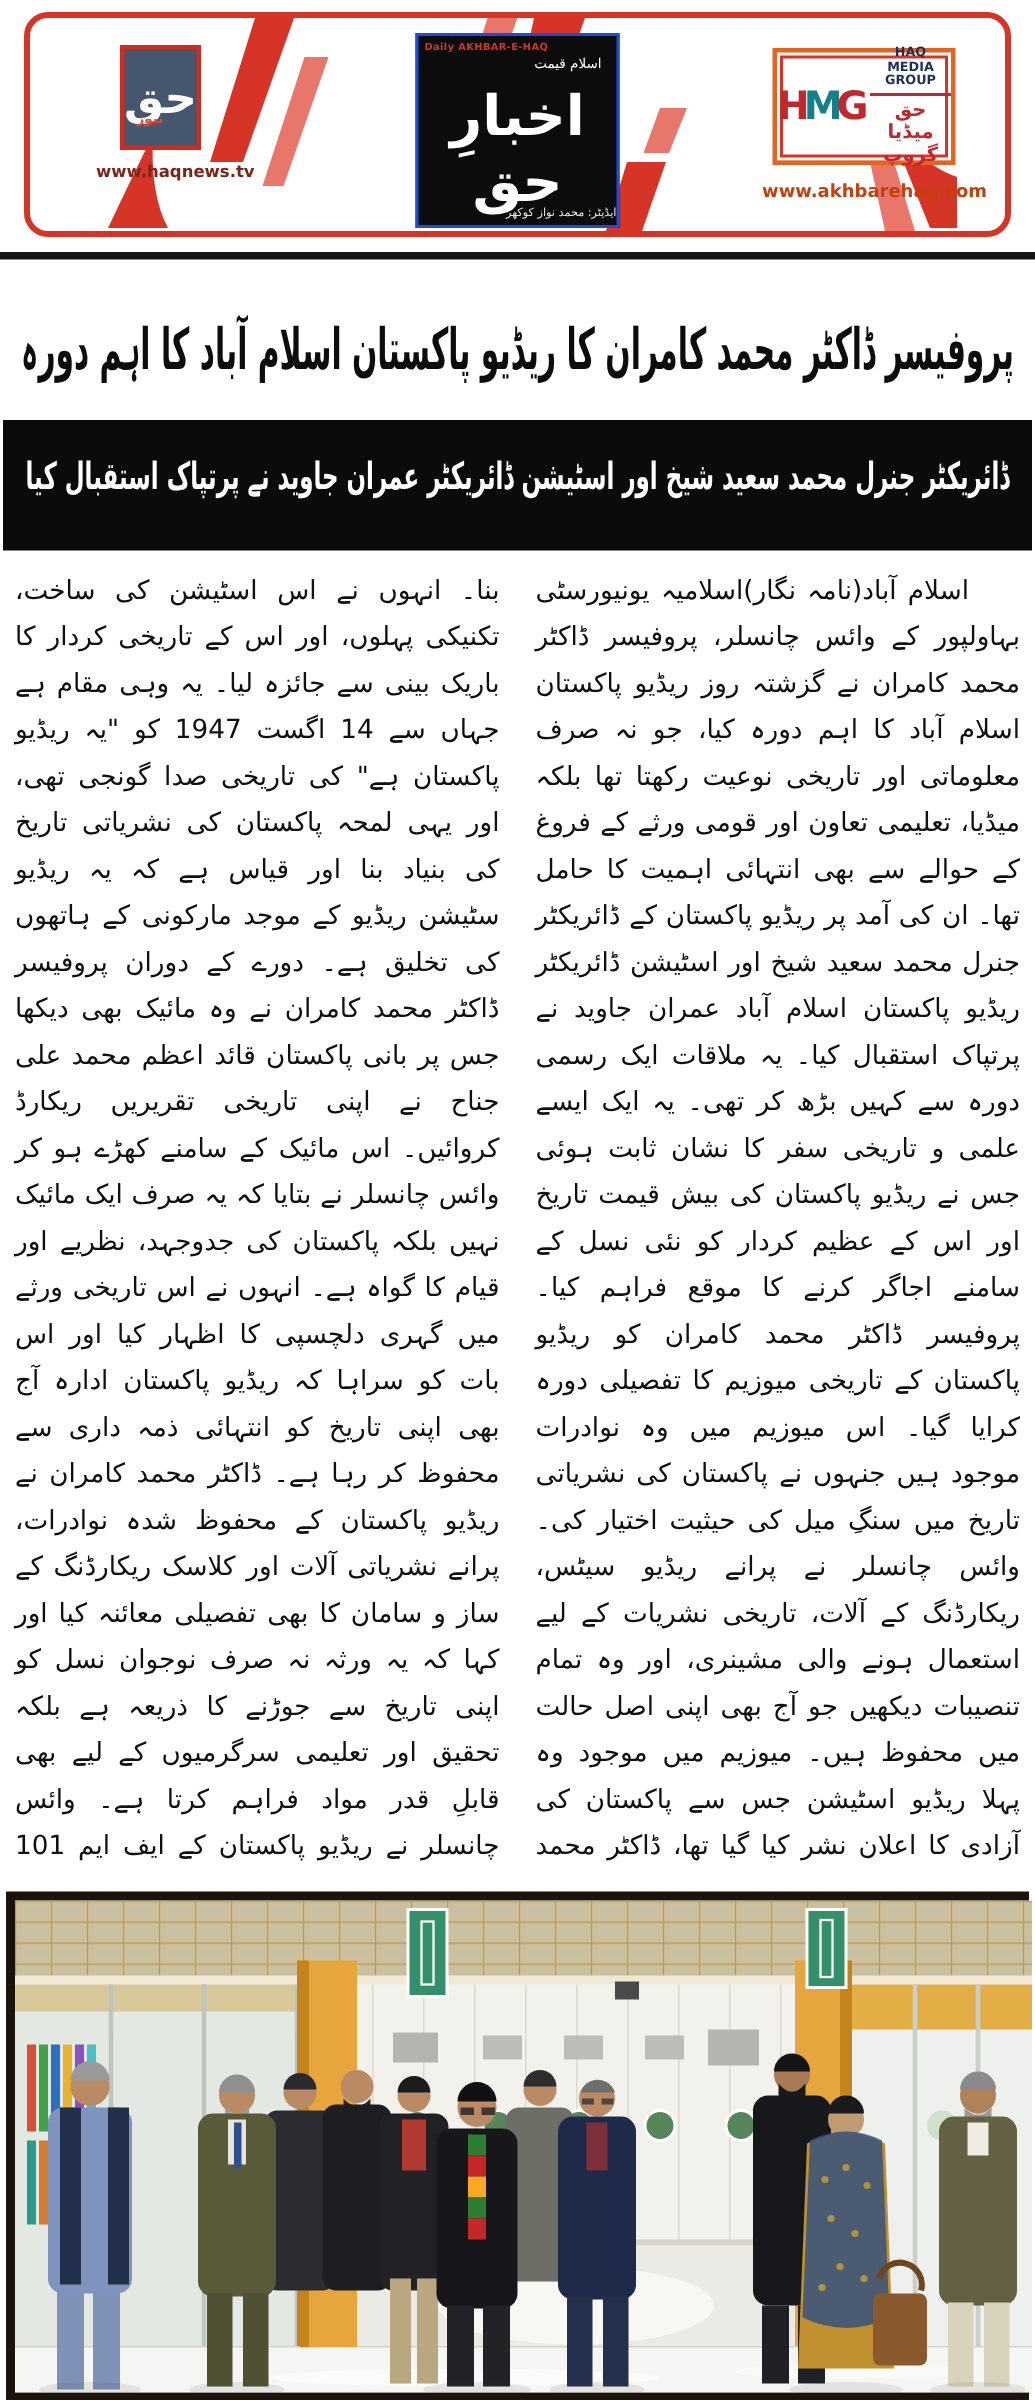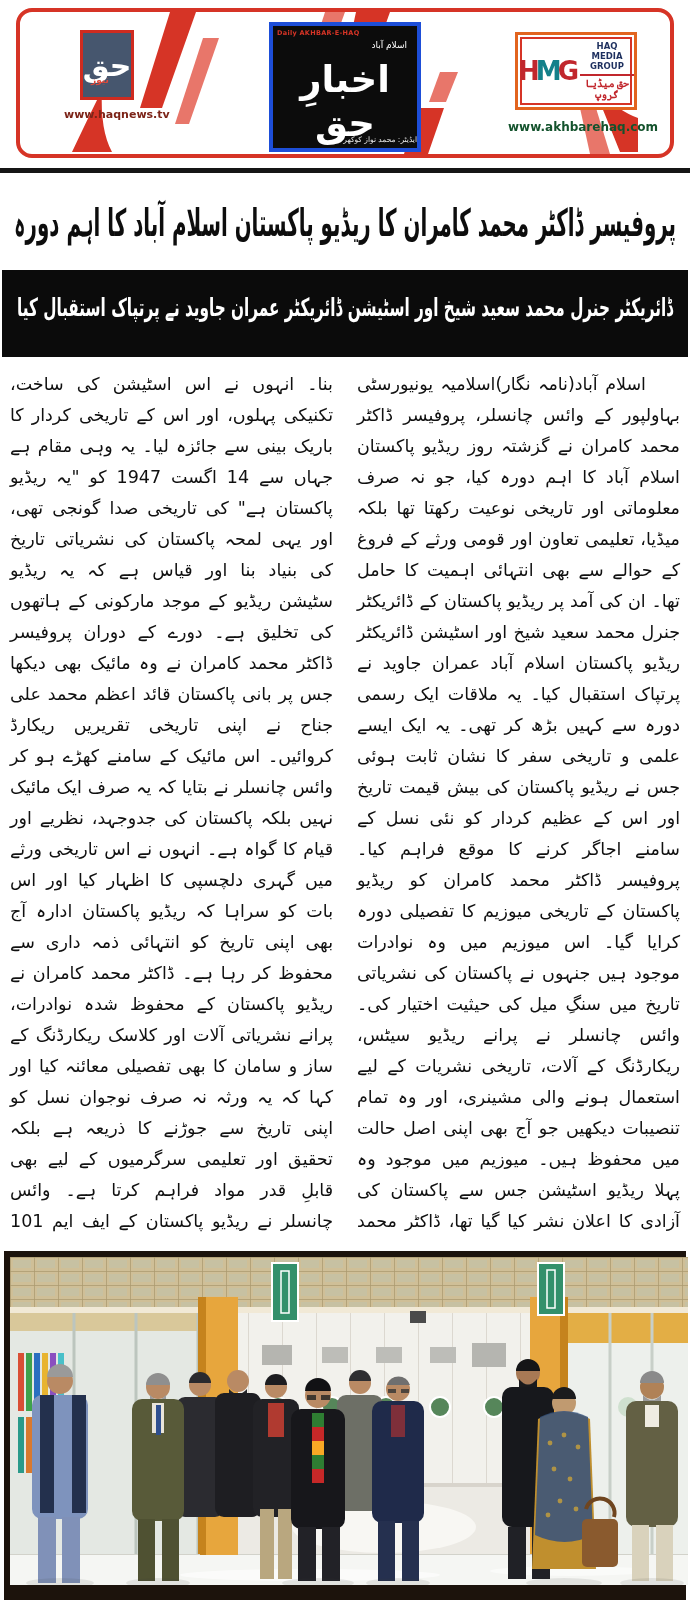--- a/index.html
+++ b/index.html
@@ -16,45 +16,45 @@
   .logo-left{position:absolute;left:44px;top:18px;width:86px;text-align:center;}
   .haq-box{
     width:54px;height:70px;margin:0 auto;box-sizing:border-box;background:#46566e;
     border:3px solid #cf2b20;display:flex;align-items:center;justify-content:center;
     position:relative;color:#fff;font-size:30px;font-weight:bold;
   }
   .haq-box .news{position:absolute;bottom:12px;left:8px;color:#e0483a;font-size:9px;font-weight:bold;}
   .logo-left .url{font-size:11px;font-weight:bold;color:#7c2418;margin-top:8px;}
   .masthead{
     position:absolute;left:50%;top:10px;transform:translateX(-50%);
-    width:152px;height:130px;background:#0c0c0c;box-sizing:border-box;
-    border:4px solid #1d4ed8;color:#fff;overflow:hidden;padding-left:10px;
+    width:136px;height:130px;background:#0c0c0c;box-sizing:border-box;
+    border:2px solid #1d4ed8;color:#fff;overflow:hidden;padding-left:10px;
   }
   .mh-daily{position:absolute;top:3px;left:4px;color:#d63426;font-size:6.5px;font-weight:bold;letter-spacing:.3px;}
   .mh-city{position:absolute;top:14px;right:10px;font-size:9px;direction:rtl;}
   .mh-title{position:absolute;top:32px;left:0;right:0;text-align:center;font-size:37px;font-weight:bold;direction:rtl;line-height:1.2;}
   .mh-editor{position:absolute;bottom:4px;left:0;right:0;text-align:right;font-size:7.5px;direction:rtl;color:#e8e8e8;}
   .logo-right{position:absolute;right:26px;top:20px;width:136px;text-align:center;}
   .hmg-box{
     width:122px;height:78px;margin:0 auto;box-sizing:border-box;background:#fff;
     border:3px solid #e2641f;box-shadow:inset 0 0 0 2px #fff,inset 0 0 0 4px #d63426;
     display:flex;align-items:center;justify-content:center;gap:5px;
   }
   .hmg-mono{font-size:26px;font-weight:bold;letter-spacing:-4px;}
   .hmg-mono .m1{color:#c1272d;}
   .hmg-mono .m2{color:#14808a;}
   .hmg-mono .m3{color:#c1272d;}
   .hmg-text{text-align:center;}
   .hmg-text .l1,.hmg-text .l2{font-size:8.5px;font-weight:bold;color:#1d2f5e;line-height:1.15;}
   .hmg-rule{height:2px;background:#c1272d;margin:2px 0;}
-  .hmg-urdu{font-size:10px;color:#c1272d;direction:rtl;font-weight:bold;font-family:Liberation Serif, serif;}
-  .logo-right .url{font-size:12px;font-weight:bold;color:#14532d;margin-top:10px;}
+  .hmg-urdu{font-size:13px;color:#c1272d;direction:rtl;font-weight:bold;}
+  .logo-right .url{font-size:12px;font-weight:bold;color:#c2410c;margin-top:10px;}
   
   .black-rule{height:5px;background:#151515;margin-top:10px;}
-  .headline-wrap{height:95px;padding-top:0;}
+  .headline-wrap{height:95px;padding-top:10px;}
   .headline-wrap svg{display:block;}
   .subhead{margin:2px 2px 0;height:87px;background:#0b0b0b;}
   .subhead svg{display:block;}
   
   .article{margin-top:4px;padding:8px 10px 0;height:872px;overflow:hidden;}
   .cols{display:flex;direction:rtl;gap:24px;height:100%;}
   .col{
     flex:1;font-size:17.5px;line-height:31px;color:#101010;
     text-align:justify;direction:rtl;
   }
@@ -83,21 +83,21 @@
   <div class="logo-left">
     <div class="haq-box">
       <span>حق</span>
       <span class="news">نیوز</span>
     </div>
     <div class="url">www.haqnews.tv</div>
   </div>
 
   <div class="masthead">
     <div class="mh-daily">Daily AKHBAR-E-HAQ</div>
-    <div class="mh-city">اسلام آباد</div>
+    <div class="mh-city">اسلام قیمت</div>
     <div class="mh-title">اخبارِ حق</div>
     <div class="mh-editor">ایڈیٹر: محمد نواز کوکھر</div>
   </div>
 
   <div class="logo-right">
     <div class="hmg-box">
       <div class="hmg-mono"><span class="m1">H</span><span class="m2">M</span><span class="m3">G</span></div>
       <div class="hmg-text">
         <div class="l1">HAQ MEDIA</div>
         <div class="l2">GROUP</div>

